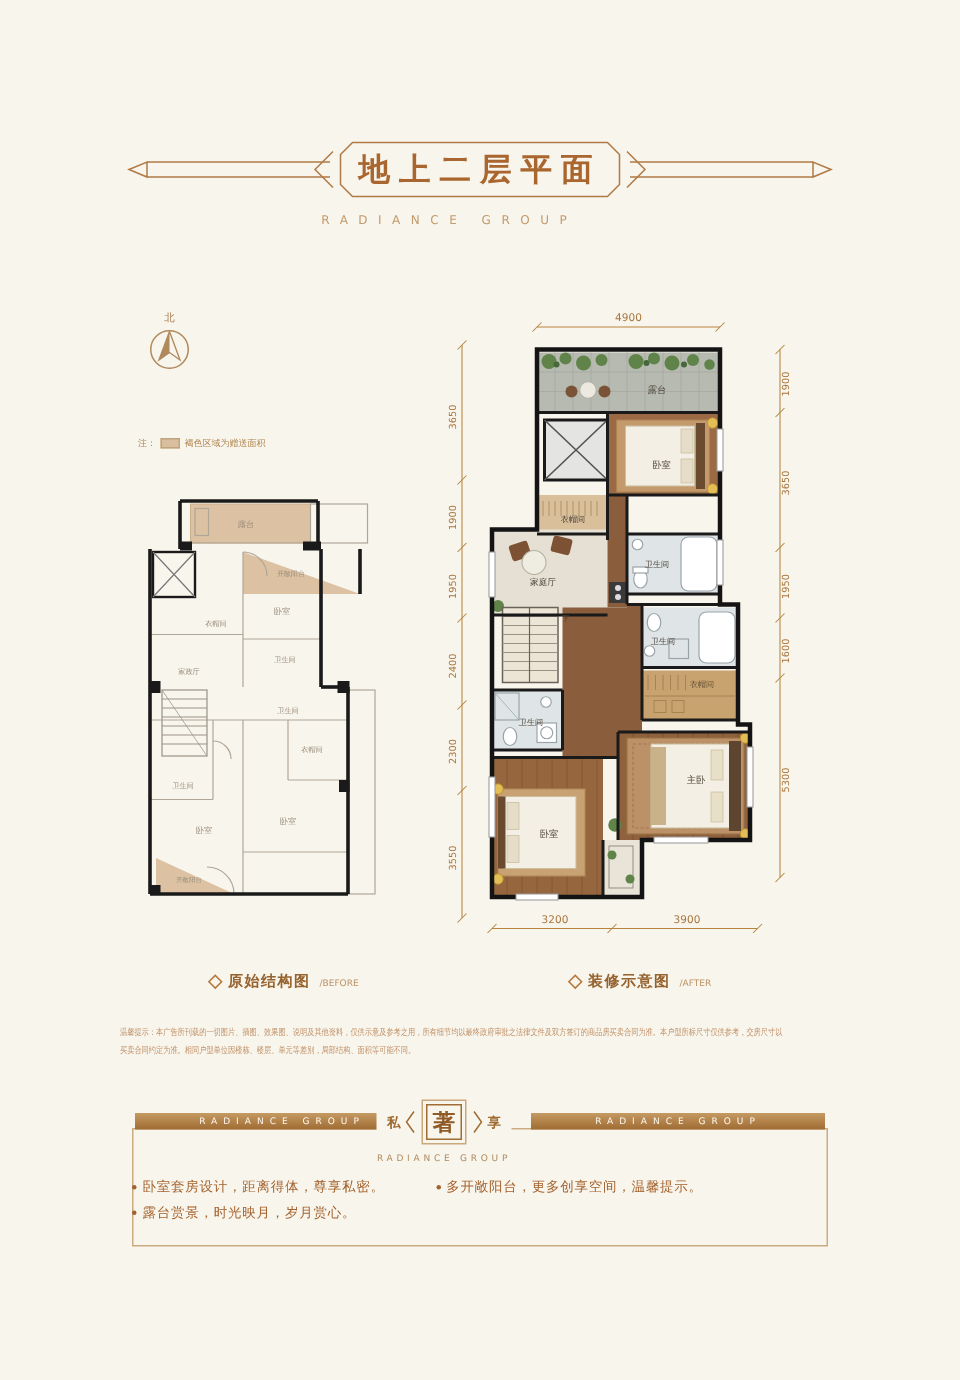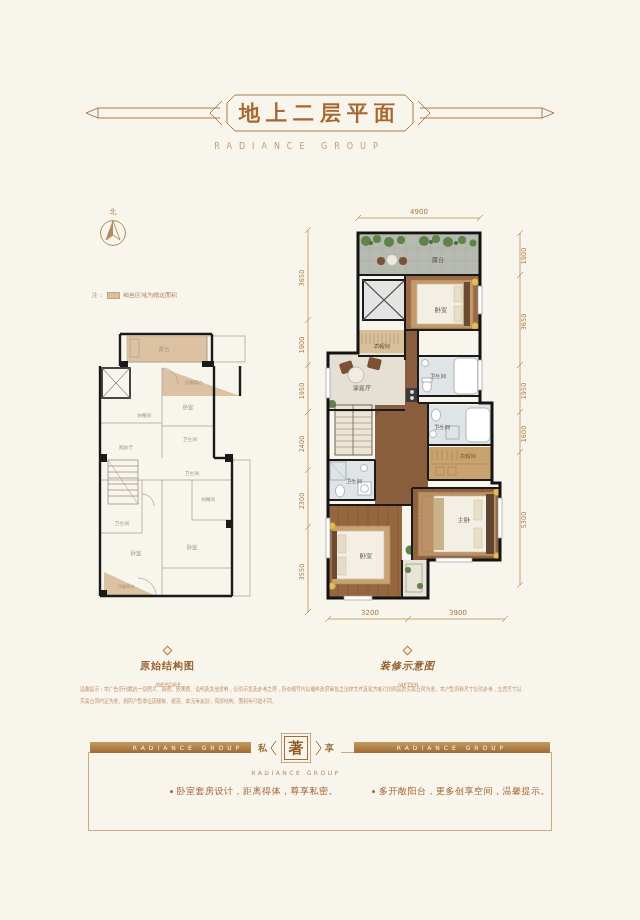--- a/index.html
+++ b/index.html
@@ -7,41 +7,41 @@
         font-family:"DejaVu Sans",sans-serif;}
   .abs{position:absolute;}
   svg text{font-family:"DejaVu Sans",sans-serif;}
   
   .subtitle{left:0;right:0;top:142px;text-align:center;font-size:8px;letter-spacing:7px;
             color:#c39b6d;padding-left:7px;}
   
   .note{left:92px;top:291px;display:flex;align-items:center;gap:3px;font-size:6px;color:#b08550;}
   .swatch{width:11px;height:5px;background:#d9bf9e;border:0.5px solid #c0a47e;display:inline-block;}
   
-  .legend{top:647px;display:flex;align-items:center;gap:5px;position:absolute;flex-direction:column;}
+  .legend{top:647px;display:flex;align-items:center;gap:5px;position:absolute;}
   .diamond{width:5px;height:5px;border:1.5px solid #b5763a;transform:rotate(45deg);background:#f8f5ec;}
   .legend-cn{font-size:10px;font-weight:bold;color:#96632f;letter-spacing:1px;}
   .legend-en{font-size:6px;color:#bb9264;margin-left:1px;padding-top:3px;}
   
   .disclaimer{left:80px;top:683px;width:620px;font-size:6px;line-height:1.95;color:#c09168;
               transform:scaleX(0.8);transform-origin:left top;white-space:nowrap;}
   
   .panel{left:88px;top:752px;width:462px;height:77px;border:1px solid #cbab80;}
   .ribbon{top:742px;height:11px;background:linear-gradient(180deg,#c59a63,#9f6c33);
           color:#fdf8ef;font-size:6px;letter-spacing:4px;text-align:center;line-height:11px;}
   .ribbon.l{left:90px;width:196px;}
   .ribbon.r{left:354px;width:196px;}
   .emblem{left:50%;transform:translateX(-50%);top:731px;display:flex;align-items:center;gap:3px;
           background:#f8f5ec;padding:0 7px;height:34px;}
   .emblem-side{font-size:9px;color:#a06c33;font-weight:bold;}
   .emblem-box{width:22px;height:22px;border:1px solid #a06c33;outline:1px solid #c9a87c;outline-offset:2px;
               display:flex;align-items:center;justify-content:center;font-size:15px;font-weight:bold;
               color:#8f5a26;background:#f8f5ec;margin:0 4px;}
   .brand-sub{left:0;right:0;top:769px;text-align:center;font-size:6px;letter-spacing:2.5px;color:#b08a5c;}
-  .bullets{left:88px;width:462px;display:flex;justify-content:flex-end;gap:34px;position:absolute;}
+  .bullets{left:88px;width:462px;display:flex;justify-content:flex-start;gap:34px;position:absolute;}
   .row1{top:785px;} .row2{top:802px;}
   .bullet{display:flex;align-items:center;gap:4px;font-size:9px;color:#a4622e;letter-spacing:0.5px;}
   .dot{width:3px;height:3px;background:#a4622e;border-radius:50%;flex:none;}
 </style>
 </head>
 <body>
 
 <div class="page">
 
   <svg class="abs" style="left:80px;top:86px;" width="480" height="58" viewBox="0 0 480 58">
@@ -391,21 +391,21 @@
         <text x="230" y="322" transform="rotate(-90 230 322)">5300</text>
       </g>
     </g>
   </svg>
 
   <div class="legend" style="left:140px;">
     <span class="diamond"></span>
     <span class="legend-cn">原始结构图</span>
     <span class="legend-en">/BEFORE</span>
   </div>
-  <div class="legend" style="left:380px;font-style:italic;">
+  <div class="legend" style="left:380px;">
     <span class="diamond"></span>
     <span class="legend-cn">装修示意图</span>
     <span class="legend-en">/AFTER</span>
   </div>
 
   <div class="abs disclaimer">
     <div>温馨提示：本广告所刊载的一切图片、插图、效果图、说明及其他资料，仅供示意及参考之用，所有细节均以最终政府审批之法律文件及双方签订的商品房买卖合同为准。本户型所标尺寸仅供参考，交房尺寸以</div>
     <div>买卖合同约定为准。相同户型单位因楼栋、楼层、单元等差别，局部结构、面积等可能不同。</div>
   </div>
 
@@ -428,14 +428,20 @@
   <div class="bullets row1">
     <span class="bullet">
       <span class="dot"></span>
       <span>卧室套房设计，距离得体，尊享私密。</span>
     </span>
     <span class="bullet">
       <span class="dot"></span>
       <span>多开敞阳台，更多创享空间，温馨提示。</span>
     </span>
   </div>
+  <div class="bullets row2">
+    <span class="bullet">
+      <span class="dot"></span>
+      <span>露台赏景，时光映月，岁月赏心。</span>
+    </span>
+  </div>
 
 </div>
 
 </body></html>

